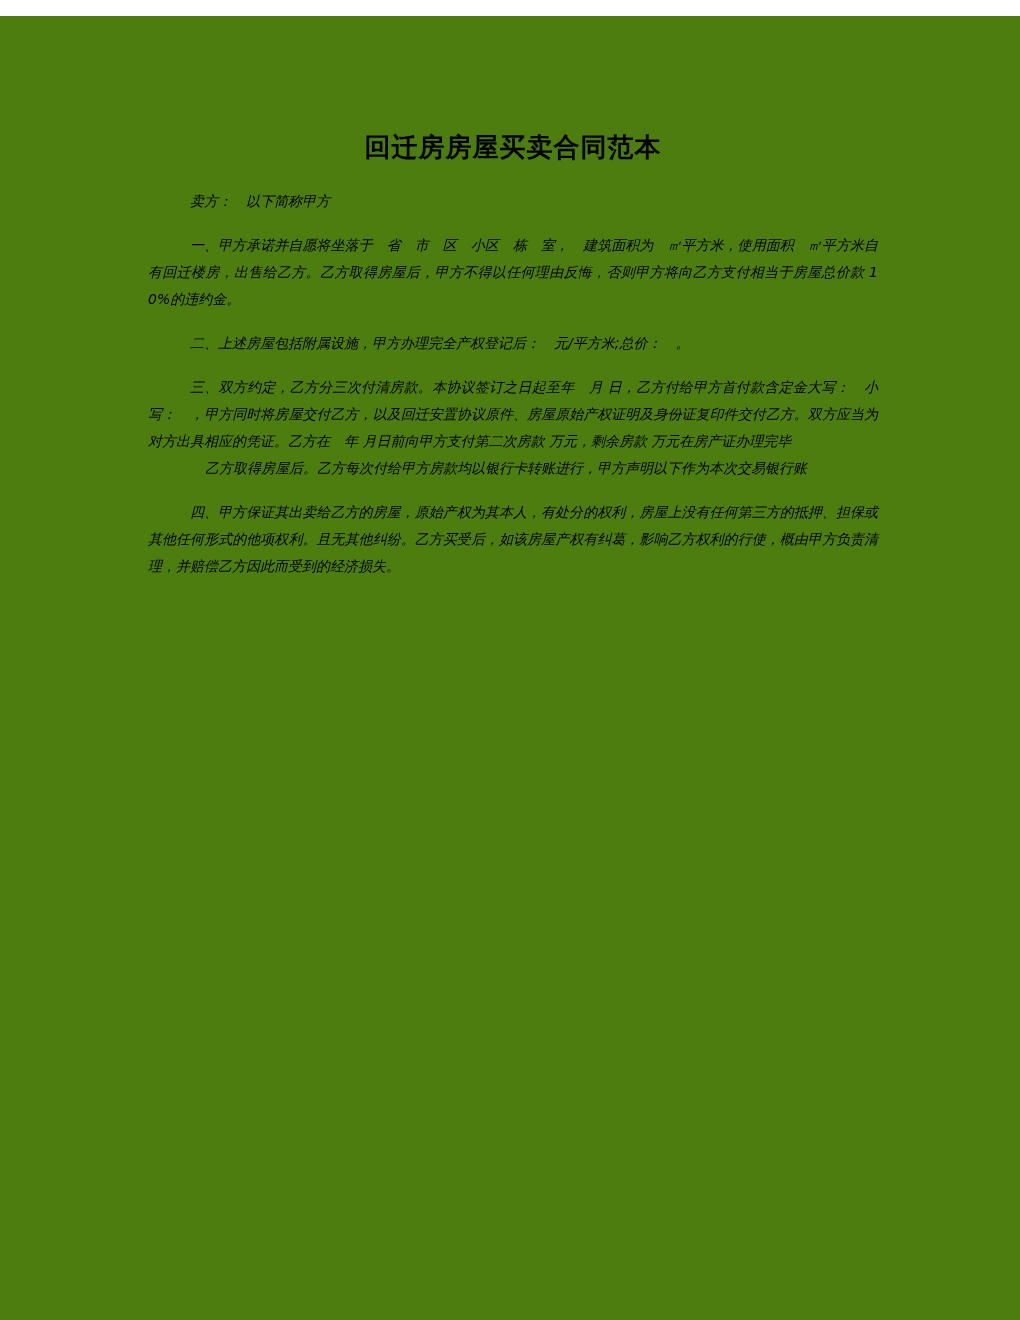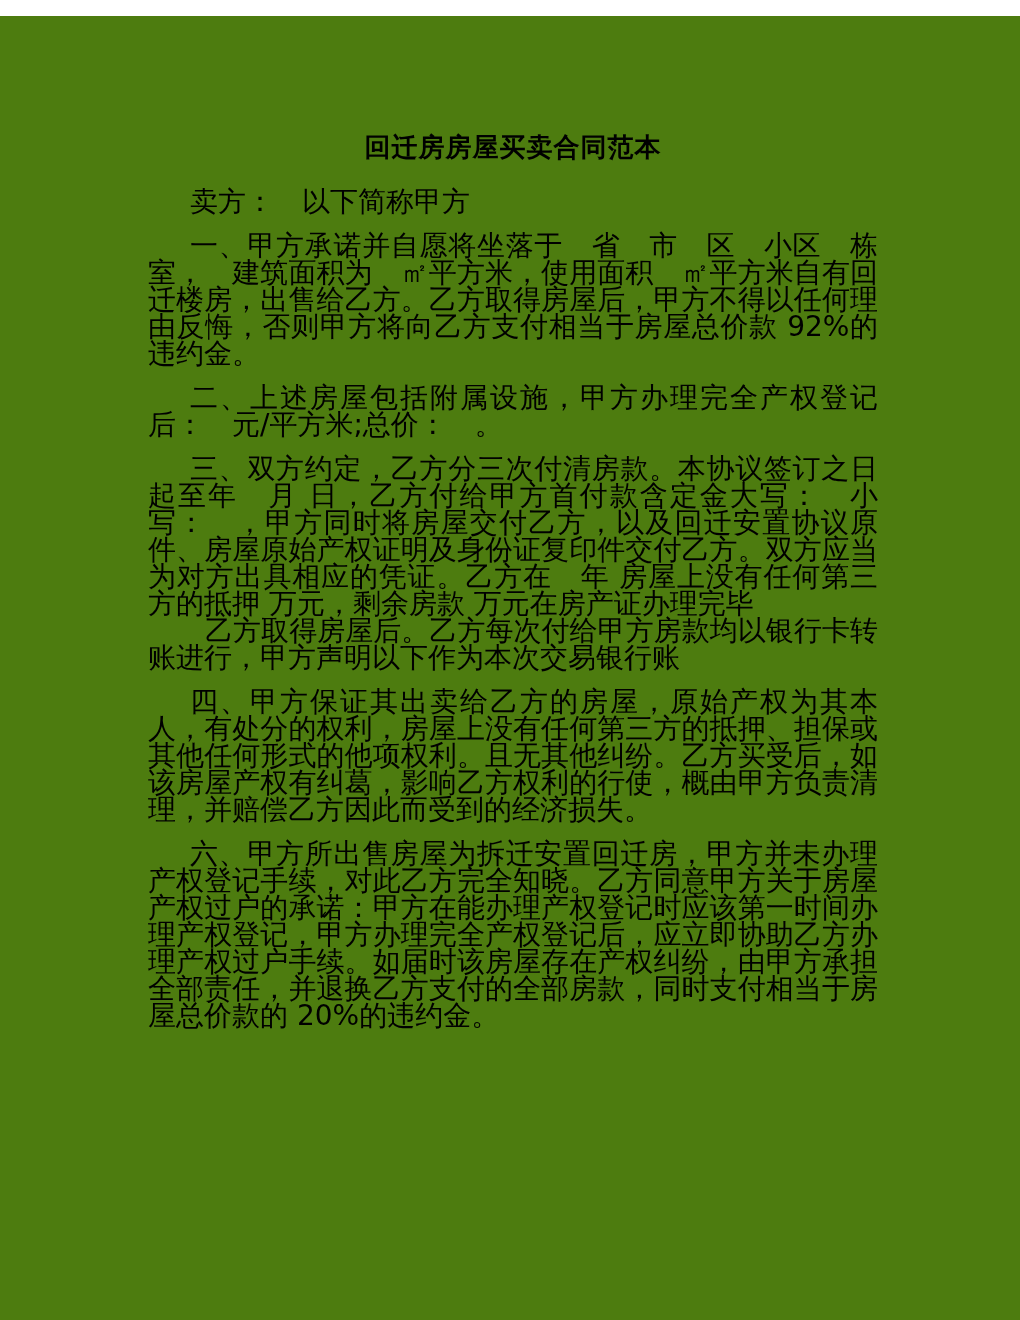--- a/index.html
+++ b/index.html
@@ -24,41 +24,41 @@
   }
   .doc-title {
     font-size: 26px;
     font-weight: bold;
     text-align: center;
     line-height: 38px;
     margin: 0 0 22px 0;
     letter-spacing: 1px;
   }
   .para {
-    font-size: 28px;
+    font-size: 14px;
     line-height: 27px;
     margin: 0 0 17px 0;
     text-indent: 42px;
     text-align: justify;
     word-break: break-all;
+    font-style: italic;
   }
   .para.deep {
     text-indent: 57px;
   }
   .para.tight {
     margin-bottom: 0;
   }
 </style>
 </head>
 <body>
 
 <div class="page">
   <h1 class="doc-title">回迁房房屋买卖合同范本</h1>
   <div>
       <p class="para">卖方：　以下简称甲方</p>
-      <p class="para">一、甲方承诺并自愿将坐落于　省　市　区　小区　栋　室，　建筑面积为　㎡平方米，使用面积　㎡平方米自有回迁楼房，出售给乙方。乙方取得房屋后，甲方不得以任何理由反悔，否则甲方将向乙方支付相当于房屋总价款 92%的违约金。</p>
+      <p class="para">一、甲方承诺并自愿将坐落于　省　市　区　小区　栋　室，　建筑面积为　㎡平方米，使用面积　㎡平方米自有回迁楼房，出售给乙方。乙方取得房屋后，甲方不得以任何理由反悔，否则甲方将向乙方支付相当于房屋总价款 10%的违约金。</p>
       <p class="para">二、上述房屋包括附属设施，甲方办理完全产权登记后：　元/平方米;总价：　。</p>
-      <p class="para tight">三、双方约定，乙方分三次付清房款。本协议签订之日起至年　月 日，乙方付给甲方首付款含定金大写：　小写：　，甲方同时将房屋交付乙方，以及回迁安置协议原件、房屋原始产权证明及身份证复印件交付乙方。双方应当为对方出具相应的凭证。乙方在　年 房屋上没有任何第三方的抵押 万元，剩余房款 万元在房产证办理完毕</p>
+      <p class="para tight">三、双方约定，乙方分三次付清房款。本协议签订之日起至年　月 日，乙方付给甲方首付款含定金大写：　小写：　，甲方同时将房屋交付乙方，以及回迁安置协议原件、房屋原始产权证明及身份证复印件交付乙方。双方应当为对方出具相应的凭证。乙方在　年 月日前向甲方支付第二次房款 万元，剩余房款 万元在房产证办理完毕</p>
       <p class="para deep">乙方取得房屋后。乙方每次付给甲方房款均以银行卡转账进行，甲方声明以下作为本次交易银行账</p>
       <p class="para">四、甲方保证其出卖给乙方的房屋，原始产权为其本人，有处分的权利，房屋上没有任何第三方的抵押、担保或其他任何形式的他项权利。且无其他纠纷。乙方买受后，如该房屋产权有纠葛，影响乙方权利的行使，概由甲方负责清理，并赔偿乙方因此而受到的经济损失。</p>
-      <p class="para">六、甲方所出售房屋为拆迁安置回迁房，甲方并未办理产权登记手续，对此乙方完全知晓。乙方同意甲方关于房屋产权过户的承诺：甲方在能办理产权登记时应该第一时间办理产权登记，甲方办理完全产权登记后，应立即协助乙方办理产权过户手续。如届时该房屋存在产权纠纷，由甲方承担全部责任，并退换乙方支付的全部房款，同时支付相当于房屋总价款的 20%的违约金。</p>
     </div>
 </div>
 
 </body></html>

